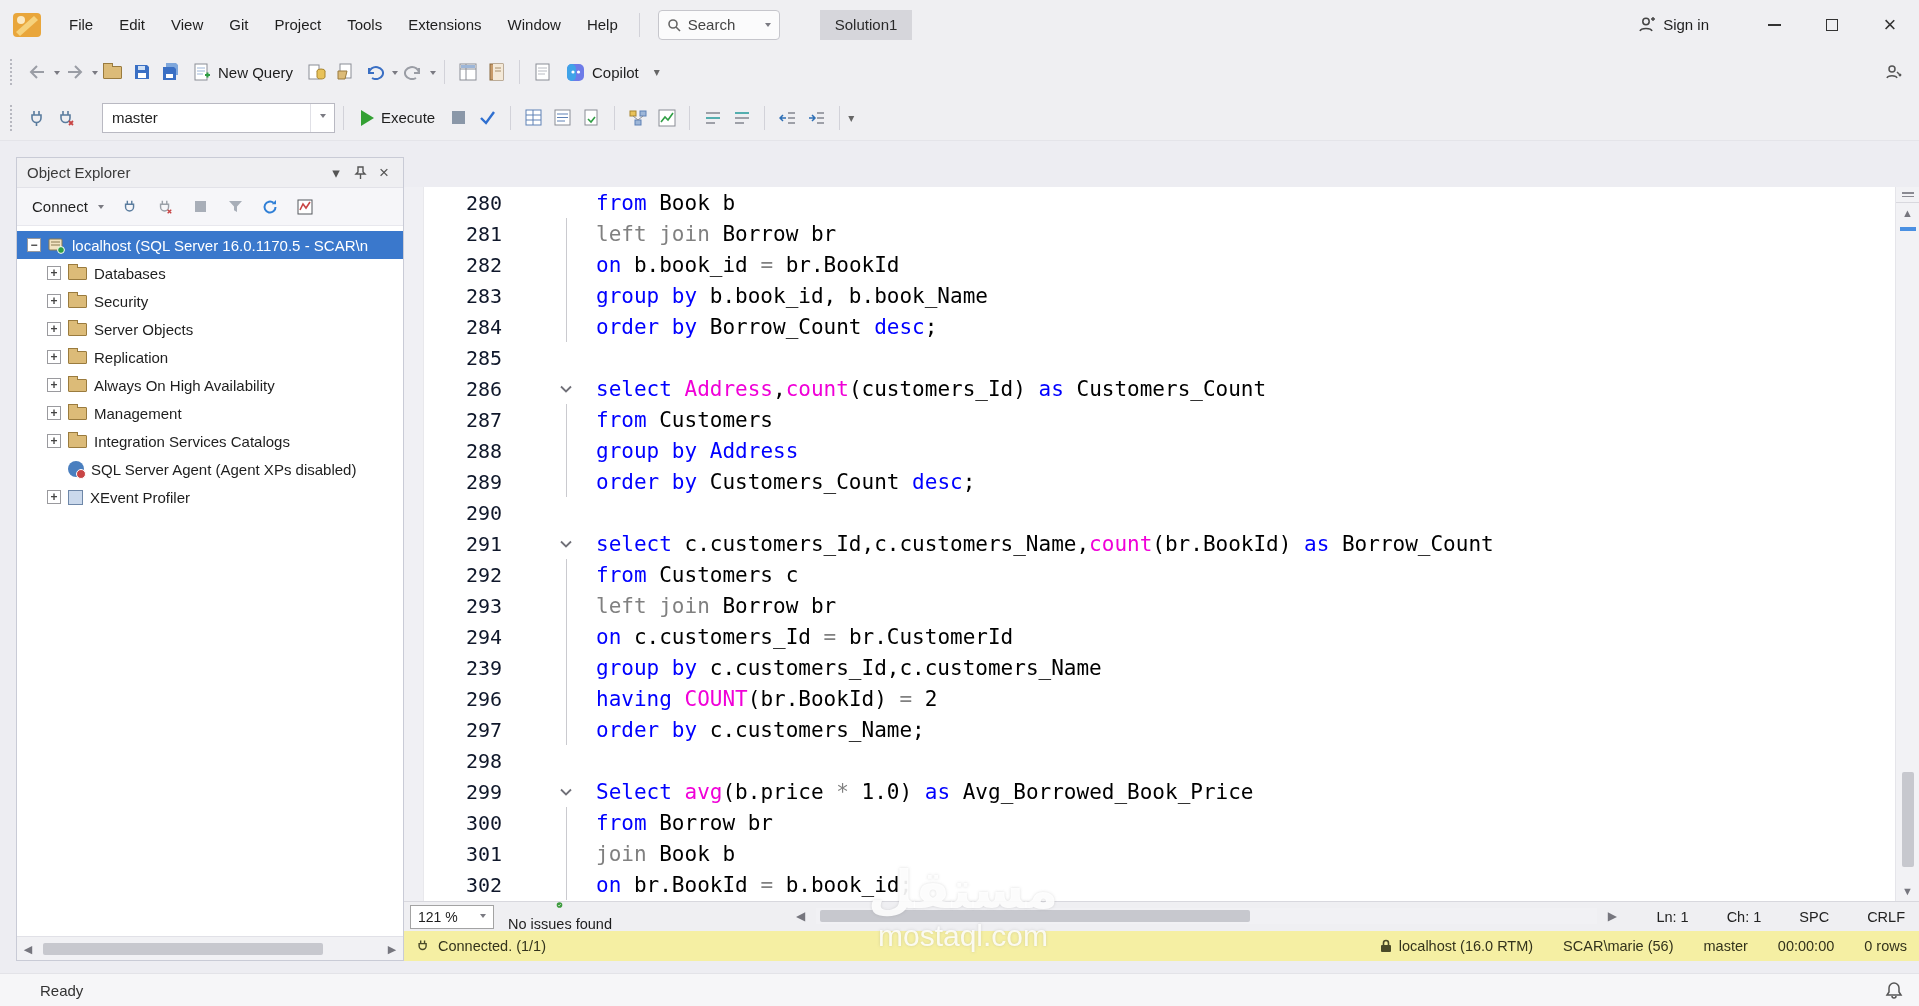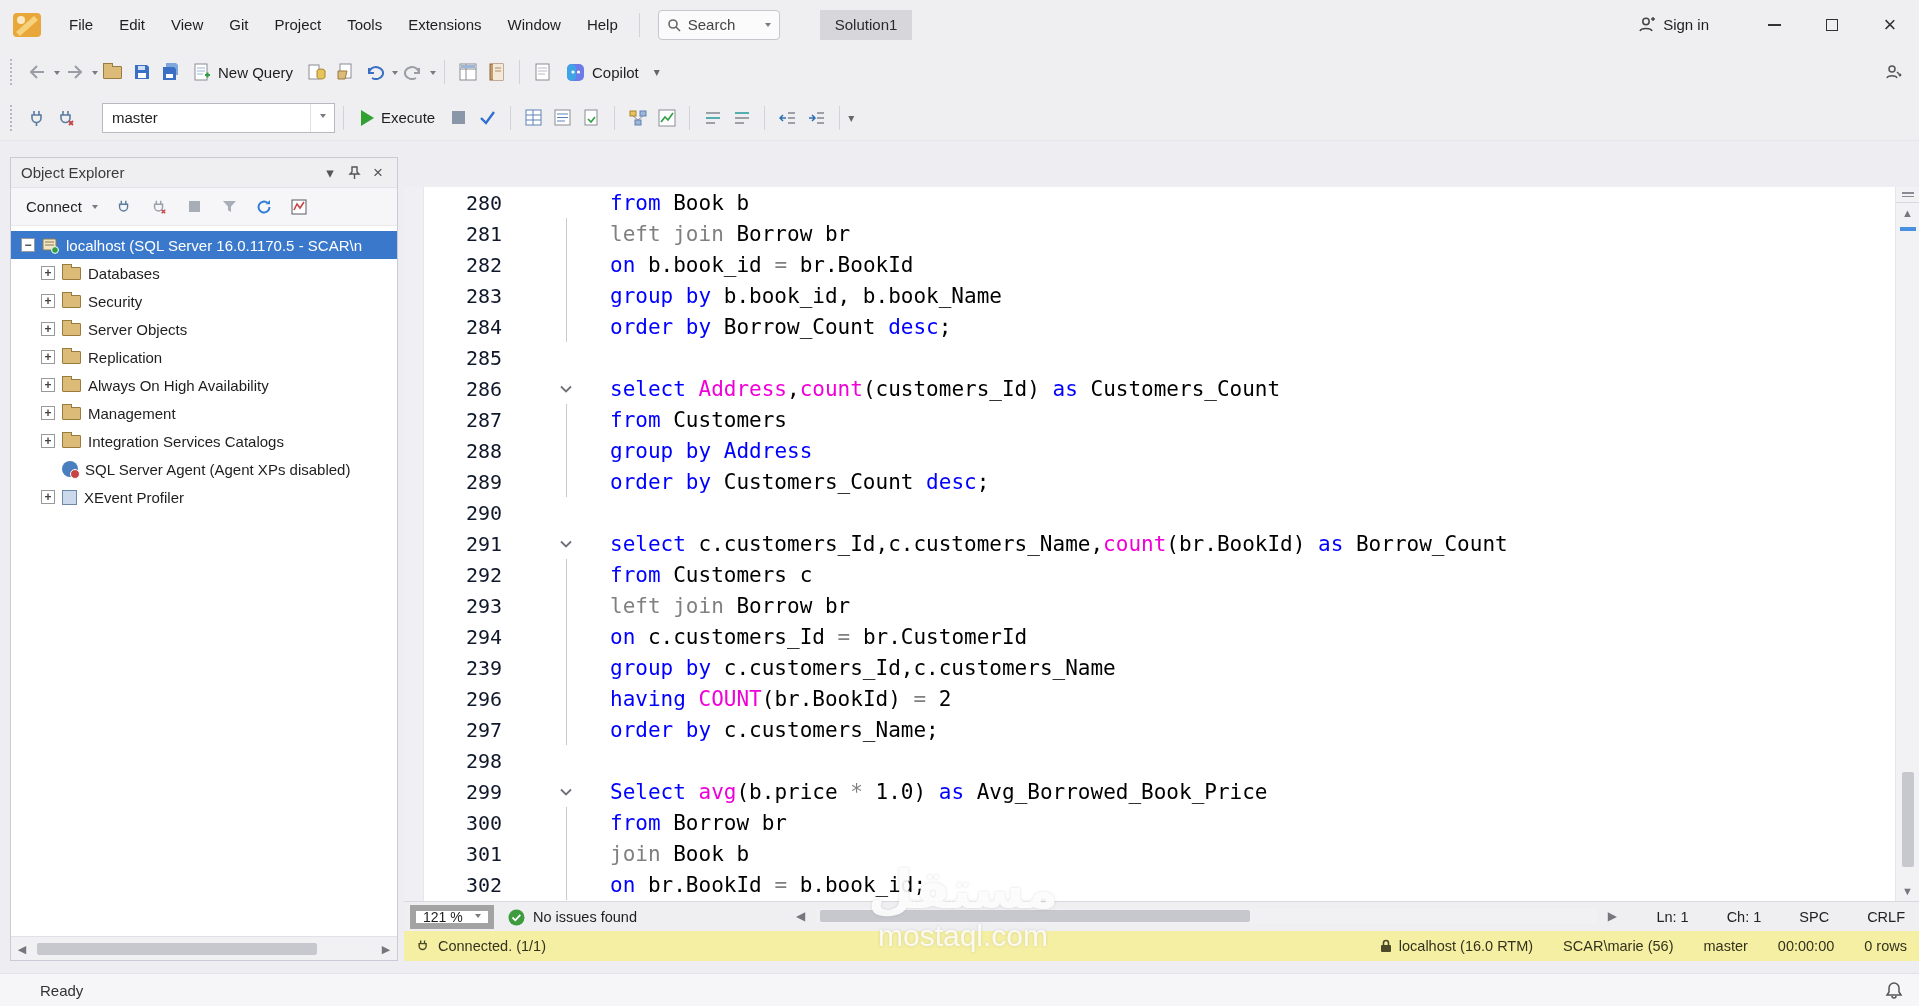--- a/index.html
+++ b/index.html
@@ -28,21 +28,21 @@
   .tri-down{width:0;height:0;border:3.5px solid transparent;border-top:4.5px solid #7A7A82;margin-left:3px;margin-top:4px;}
   .caret{color:#666;font-size:12px;}
   .combo{width:233px;height:30px;background:#fff;border:1px solid #B9B9C2;display:flex;align-items:center;padding-left:9px;margin-left:22px;}
   .combo .cfill{flex:1;}
   .combo .cbtn{width:24px;height:100%;display:flex;align-items:center;justify-content:center;border-left:1px solid #E0E0E6;}
   .play{width:0;height:0;border-left:13px solid #33A033;border-top:8px solid transparent;border-bottom:8px solid transparent;}
   .stop-sq{width:13px;height:13px;background:#8A97A8;}
   .folder-glyph{width:19px;height:13px;background:#DCBB78;border:1px solid #9A7B3E;border-radius:1px;position:relative;}
   .folder-glyph::before{content:"";position:absolute;top:-4px;left:-1px;width:8px;height:3px;background:#DCBB78;border:1px solid #9A7B3E;border-bottom:none;}
   
-  #object-explorer{position:absolute;left:10px;top:157px;width:388px;height:804px;background:#86efac;border:1px solid #C9CBD6;}
+  #object-explorer{position:absolute;left:16px;top:157px;width:388px;height:804px;background:#86efac;border:1px solid #C9CBD6;}
   .oe-header{height:30px;display:flex;align-items:center;padding:0 7px 0 10px;background:#EFEFF2;border-bottom:1px solid #E2E2E8;color:#3B3B3B;}
   .oe-header .title{flex:1;}
   .oe-hicon{width:24px;height:24px;display:flex;align-items:center;justify-content:center;color:#555;}
   .oe-toolbar{height:38px;display:flex;align-items:center;gap:6px;padding:0 9px;background:#F6F6F9;border-bottom:1px solid #E8E8EE;}
   .oe-tree{position:absolute;top:68px;left:0;right:0;bottom:24px;overflow:hidden;background:#fff;padding-top:5px;}
   .tree-row{display:flex;align-items:center;height:28px;gap:7px;padding-left:30px;white-space:nowrap;overflow:hidden;}
   .tree-row.root{padding-left:10px;background:#3A78CC;color:#fff;}
   .expander{width:14px;height:14px;border:1px solid #9A9A9E;background:#fff;color:#444;font:bold 12px/12px "Liberation Sans",sans-serif;text-align:center;flex:none;}
   .expander.hid{visibility:hidden;}
   .tree-icon{flex:none;}
@@ -58,34 +58,34 @@
   .tab{height:30px;display:flex;align-items:center;gap:9px;padding:0 10px 0 12px;background:#CDD0DC;color:#2A2A2A;font-size:14.5px;max-width:330px;}
   .tab .tclose{font-size:17px;color:#444;}
   .strip-icons{margin-left:auto;display:flex;align-items:center;gap:6px;padding-right:6px;height:100%;}
   .editor-body{position:absolute;top:30px;left:0;right:0;bottom:60px;background:#fff;overflow:hidden;}
   .margin-strip{position:absolute;left:0;top:0;bottom:0;width:20px;background:#F0F0F4;border-right:1px solid #E8E8EC;}
   .code-lines{position:absolute;left:0;top:0;right:24px;bottom:0;}
   .code-row{display:flex;align-items:center;height:31px;font-family:"DejaVu Sans Mono",monospace;font-size:21px;}
   .ln{width:104px;padding-right:6px;text-align:right;color:#0f172a;flex:none;font-size:20px;}
   .fold{width:60px;margin-left:28px;height:31px;display:flex;align-items:center;justify-content:center;flex:none;}
   .fold.guide::after{content:"";width:1px;height:31px;background:#CACACF;}
-  .code-text{white-space:pre;margin-left:14px;}
+  .code-text{white-space:pre;}
   .code-text .k{color:#0000FF;}
   .code-text .f{color:#F000D8;}
   .code-text .o{color:#808080;}
   .code-text .t{color:#000;}
   .vscroll{position:absolute;right:0;top:0;bottom:0;width:24px;background:#F2F2F5;border-left:1px solid #E5E5EA;}
   .vgrip{height:16px;border-bottom:1px solid #D8D8DE;display:flex;flex-direction:column;align-items:center;justify-content:center;gap:2px;}
   .vgrip i{display:block;width:12px;height:1.5px;background:#8A8A92;}
   .vs-btn{height:20px;display:flex;align-items:center;justify-content:center;color:#76767E;font-size:11px;}
   .vthumb{position:absolute;left:6px;width:12px;top:585px;height:95px;background:#C7C8CE;border-radius:2px;}
   .vmark{position:absolute;left:4px;width:16px;height:4px;top:40px;background:#4A90E2;}
   .editor-bottom{position:absolute;left:0;right:0;bottom:30px;height:30px;background:#EFEFF2;border-top:1px solid #D8D8DE;}
-  .zoom-combo{position:absolute;left:6px;top:3px;width:84px;height:24px;background:#fff;border:6px solid #a3a3a3;display:flex;align-items:center;padding:0 7px;font-size:14px;}
-  .issues{position:absolute;left:104px;top:0;height:30px;display:flex;align-items:center;gap:8px;font-size:14.5px;}
+  .zoom-combo{position:absolute;left:6px;top:3px;width:84px;height:24px;background:#fff;border:1px solid #a3a3a3;display:flex;align-items:center;padding:0 7px;font-size:14px;}
+  .issues{position:absolute;left:104px;top:0;height:30px;display:flex;align-items:center;gap:8px;font-size:14.5px;flex-direction:column;}
   .eh-scroll{position:absolute;left:390px;right:300px;top:3px;height:24px;}
   .eh-track{position:absolute;left:22px;right:22px;top:3px;height:16px;background:#F1F1F4;}
   .eh-thumb{position:absolute;left:4px;top:2px;width:430px;height:12px;background:#C7C8CE;border-radius:2px;}
   .eh-arrow{position:absolute;top:4px;color:#76767E;font-size:12px;}
   .editor-info{position:absolute;right:14px;top:0;height:30px;display:flex;align-items:center;gap:38px;font-size:14.5px;color:#222;}
   .conn-bar{position:absolute;left:0;right:0;bottom:0;height:30px;background:#F5EFA3;display:flex;align-items:center;padding:0 12px;font-size:14.5px;color:#33331C;}
   .conn-left{display:flex;align-items:center;gap:8px;}
   .conn-right{margin-left:auto;display:flex;align-items:center;gap:30px;}
   .conn-seg{display:flex;align-items:center;gap:7px;}
   

